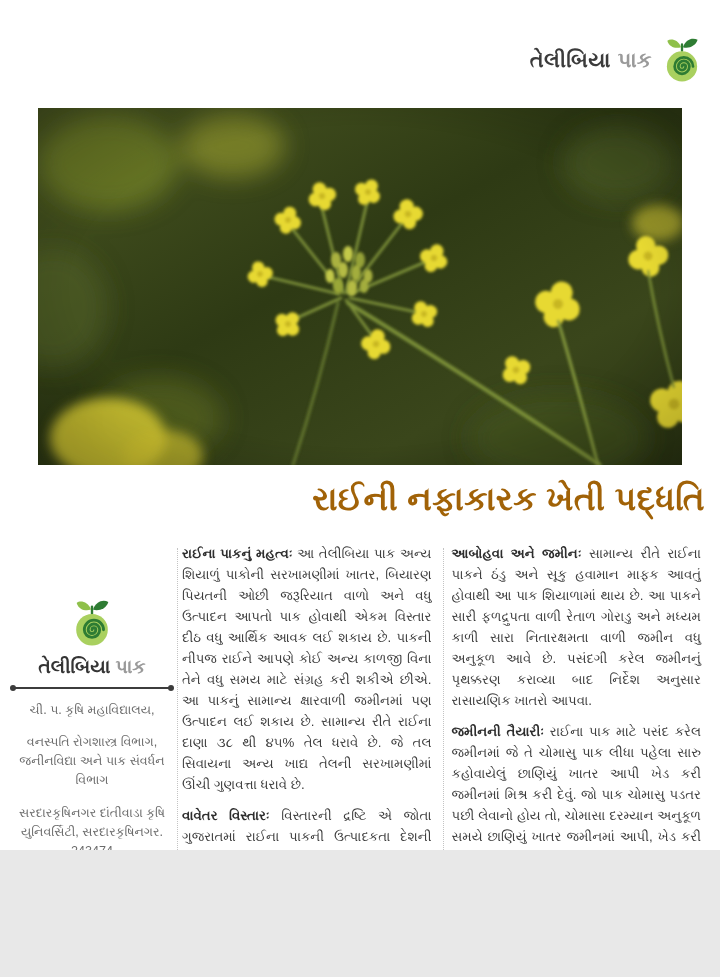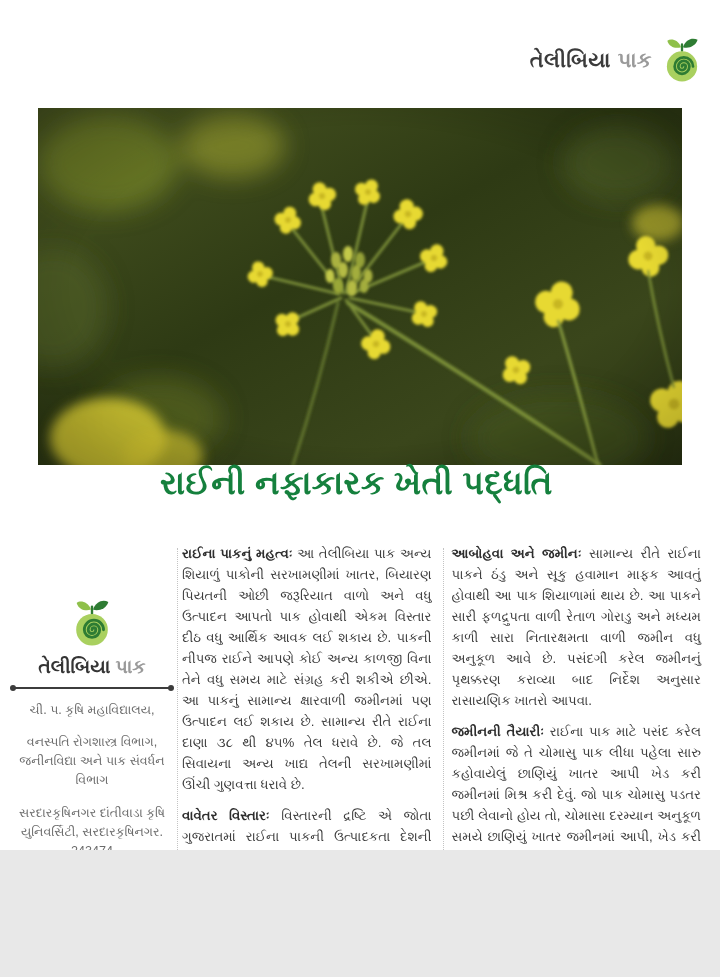--- a/index.html
+++ b/index.html
@@ -11,22 +11,22 @@
   
   .header { position:absolute; top:36px; right:16px; display:flex; align-items:center; gap:8px; }
   .header-title { font-size:21px; font-weight:bold; color:#3b3b3b; letter-spacing:.3px; }
   .header-title .light { color:#9a9a9a; margin-left:7px; }
   .logo-icon { width:44px; height:48px; display:inline-block; }
   
   .photo { position:absolute; left:38px; top:108px; width:644px; height:357px; background:#33401a; }
   .photo svg { display:block; }
   
   .article-title {
-    position:absolute; left:160px; top:464px; width:545px; text-align:left;
-    font-size:33px; font-weight:bold; color:#15803d; letter-spacing:.3px;
+    position:absolute; left:160px; top:480px; width:545px; text-align:right;
+    font-size:33px; font-weight:bold; color:#a16207; letter-spacing:.3px;
   }
   
   .sidebar { position:absolute; left:8px; top:598px; width:168px; text-align:center; }
   .sidebar .logo-icon { width:46px; height:50px; }
   .sidebar-head { font-size:19px; font-weight:bold; color:#343434; margin-top:4px; }
   .sidebar-head .light { color:#9a9a9a; margin-left:5px; }
   .sidebar-rule { position:relative; height:2px; background:#3c3c3c; margin:9px 4px 12px; }
   .sidebar-rule::before, .sidebar-rule::after {
     content:""; position:absolute; top:-2px; width:6px; height:6px; border-radius:50%; background:#3c3c3c;
   }

